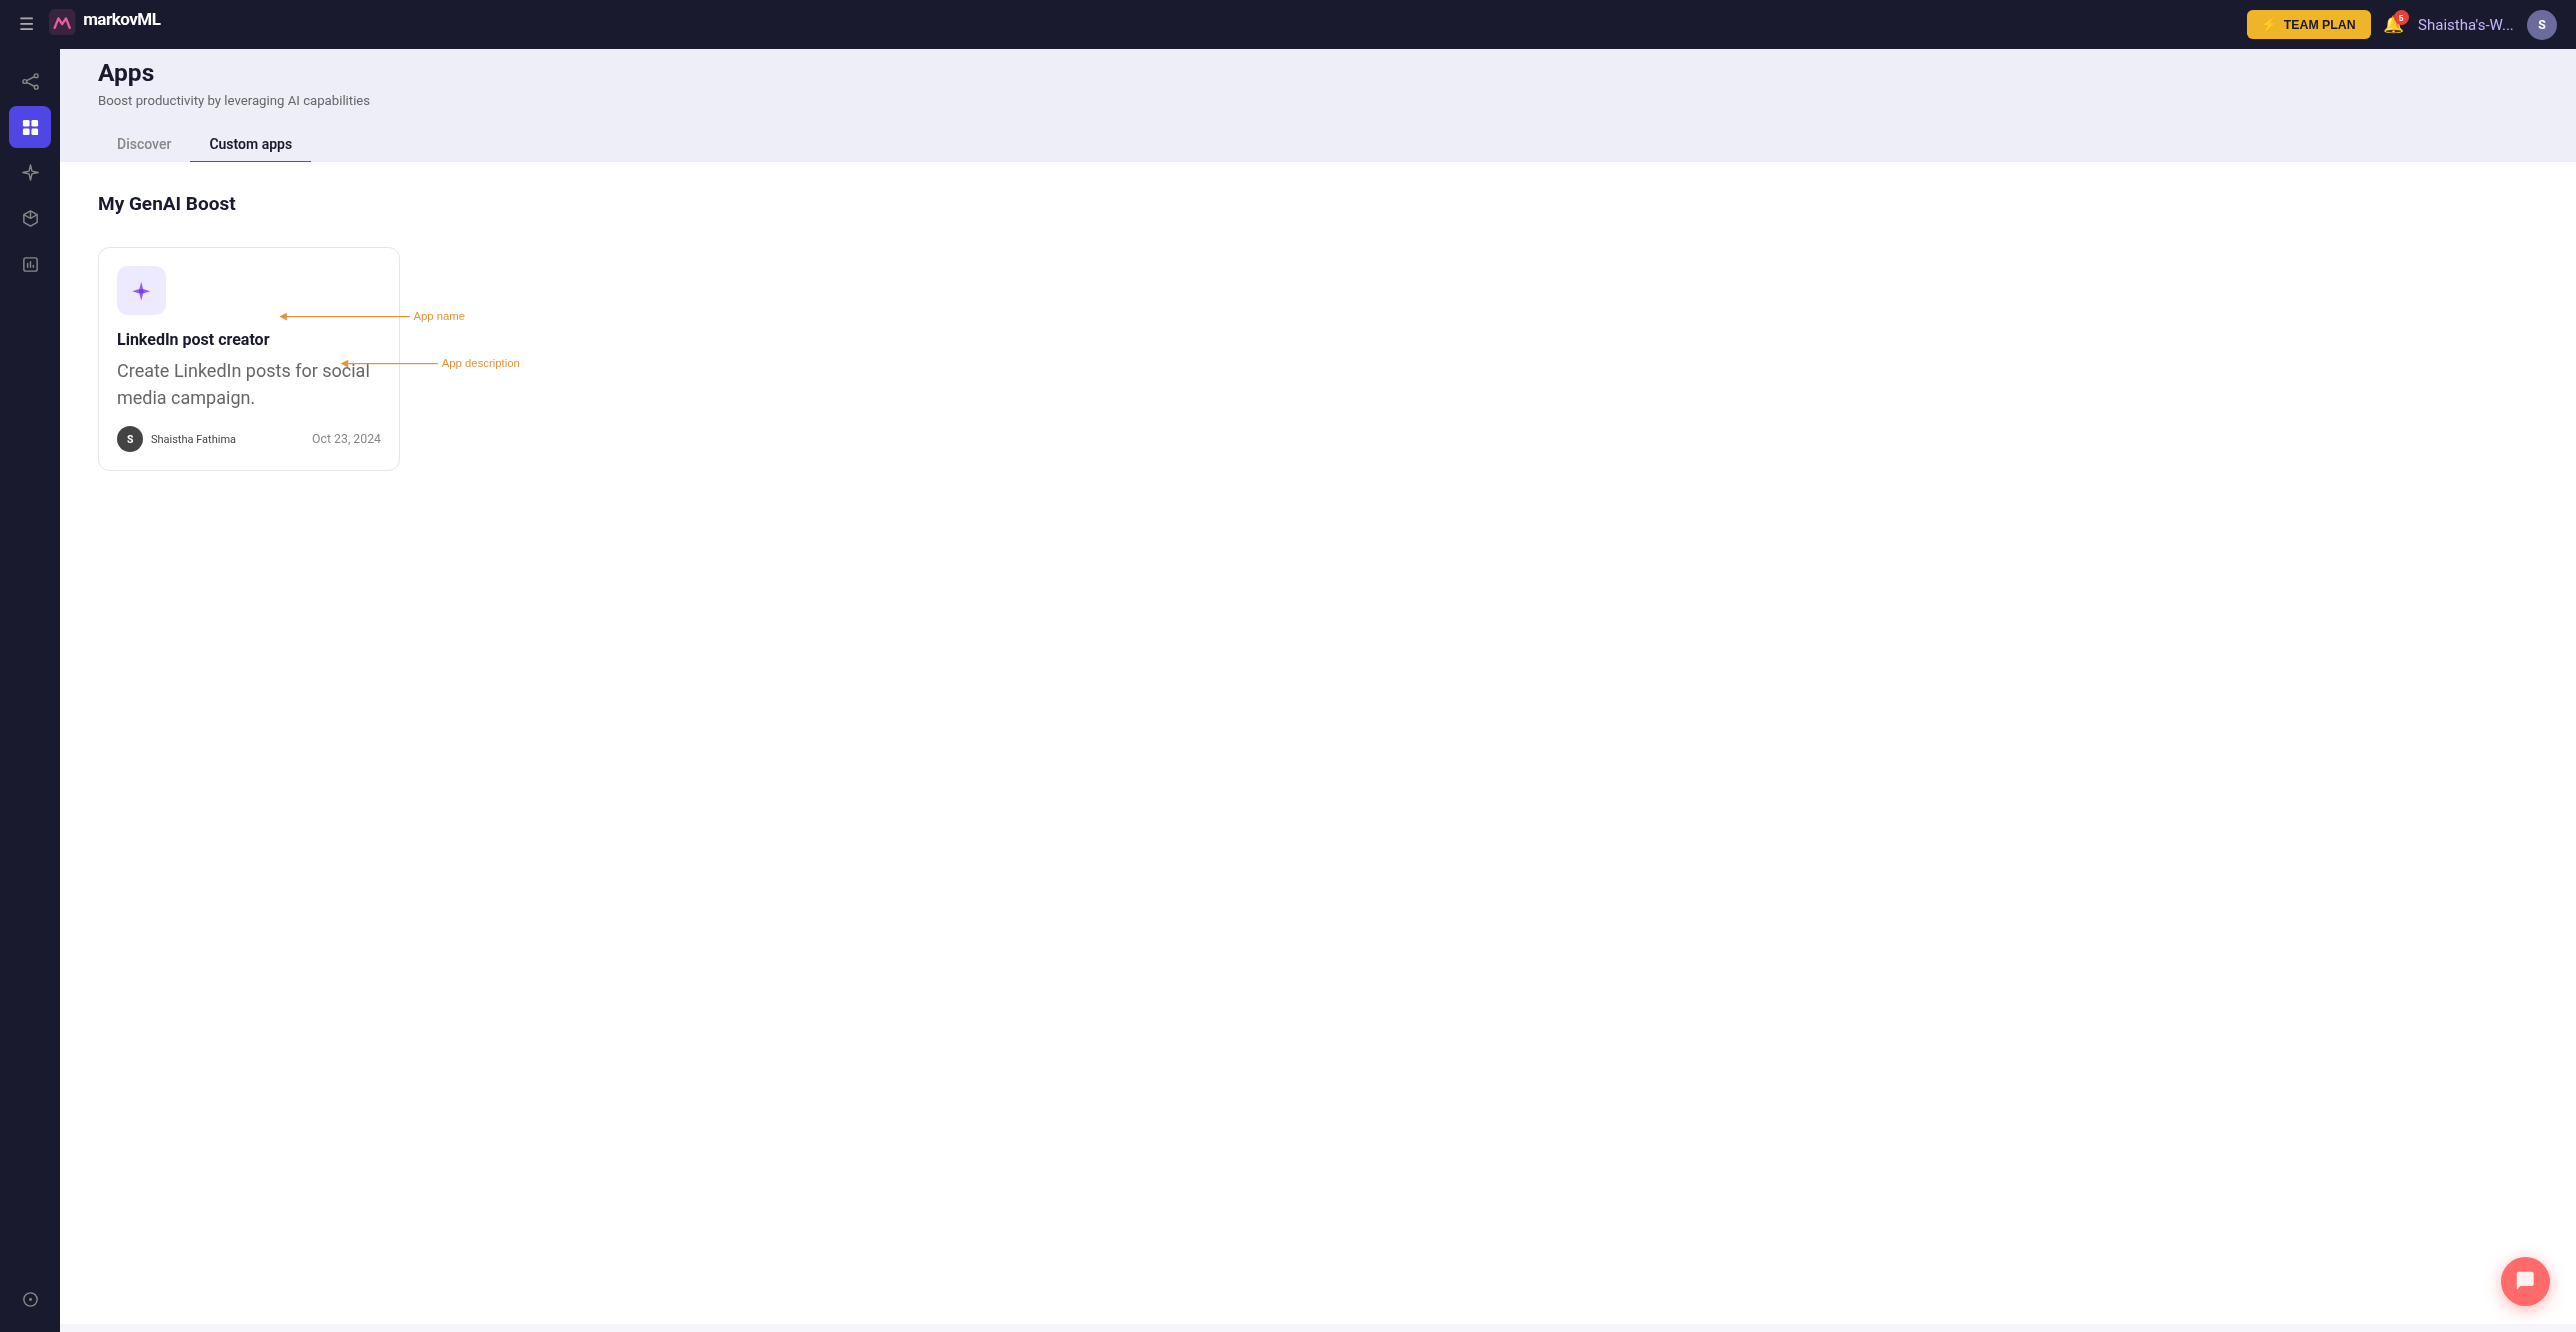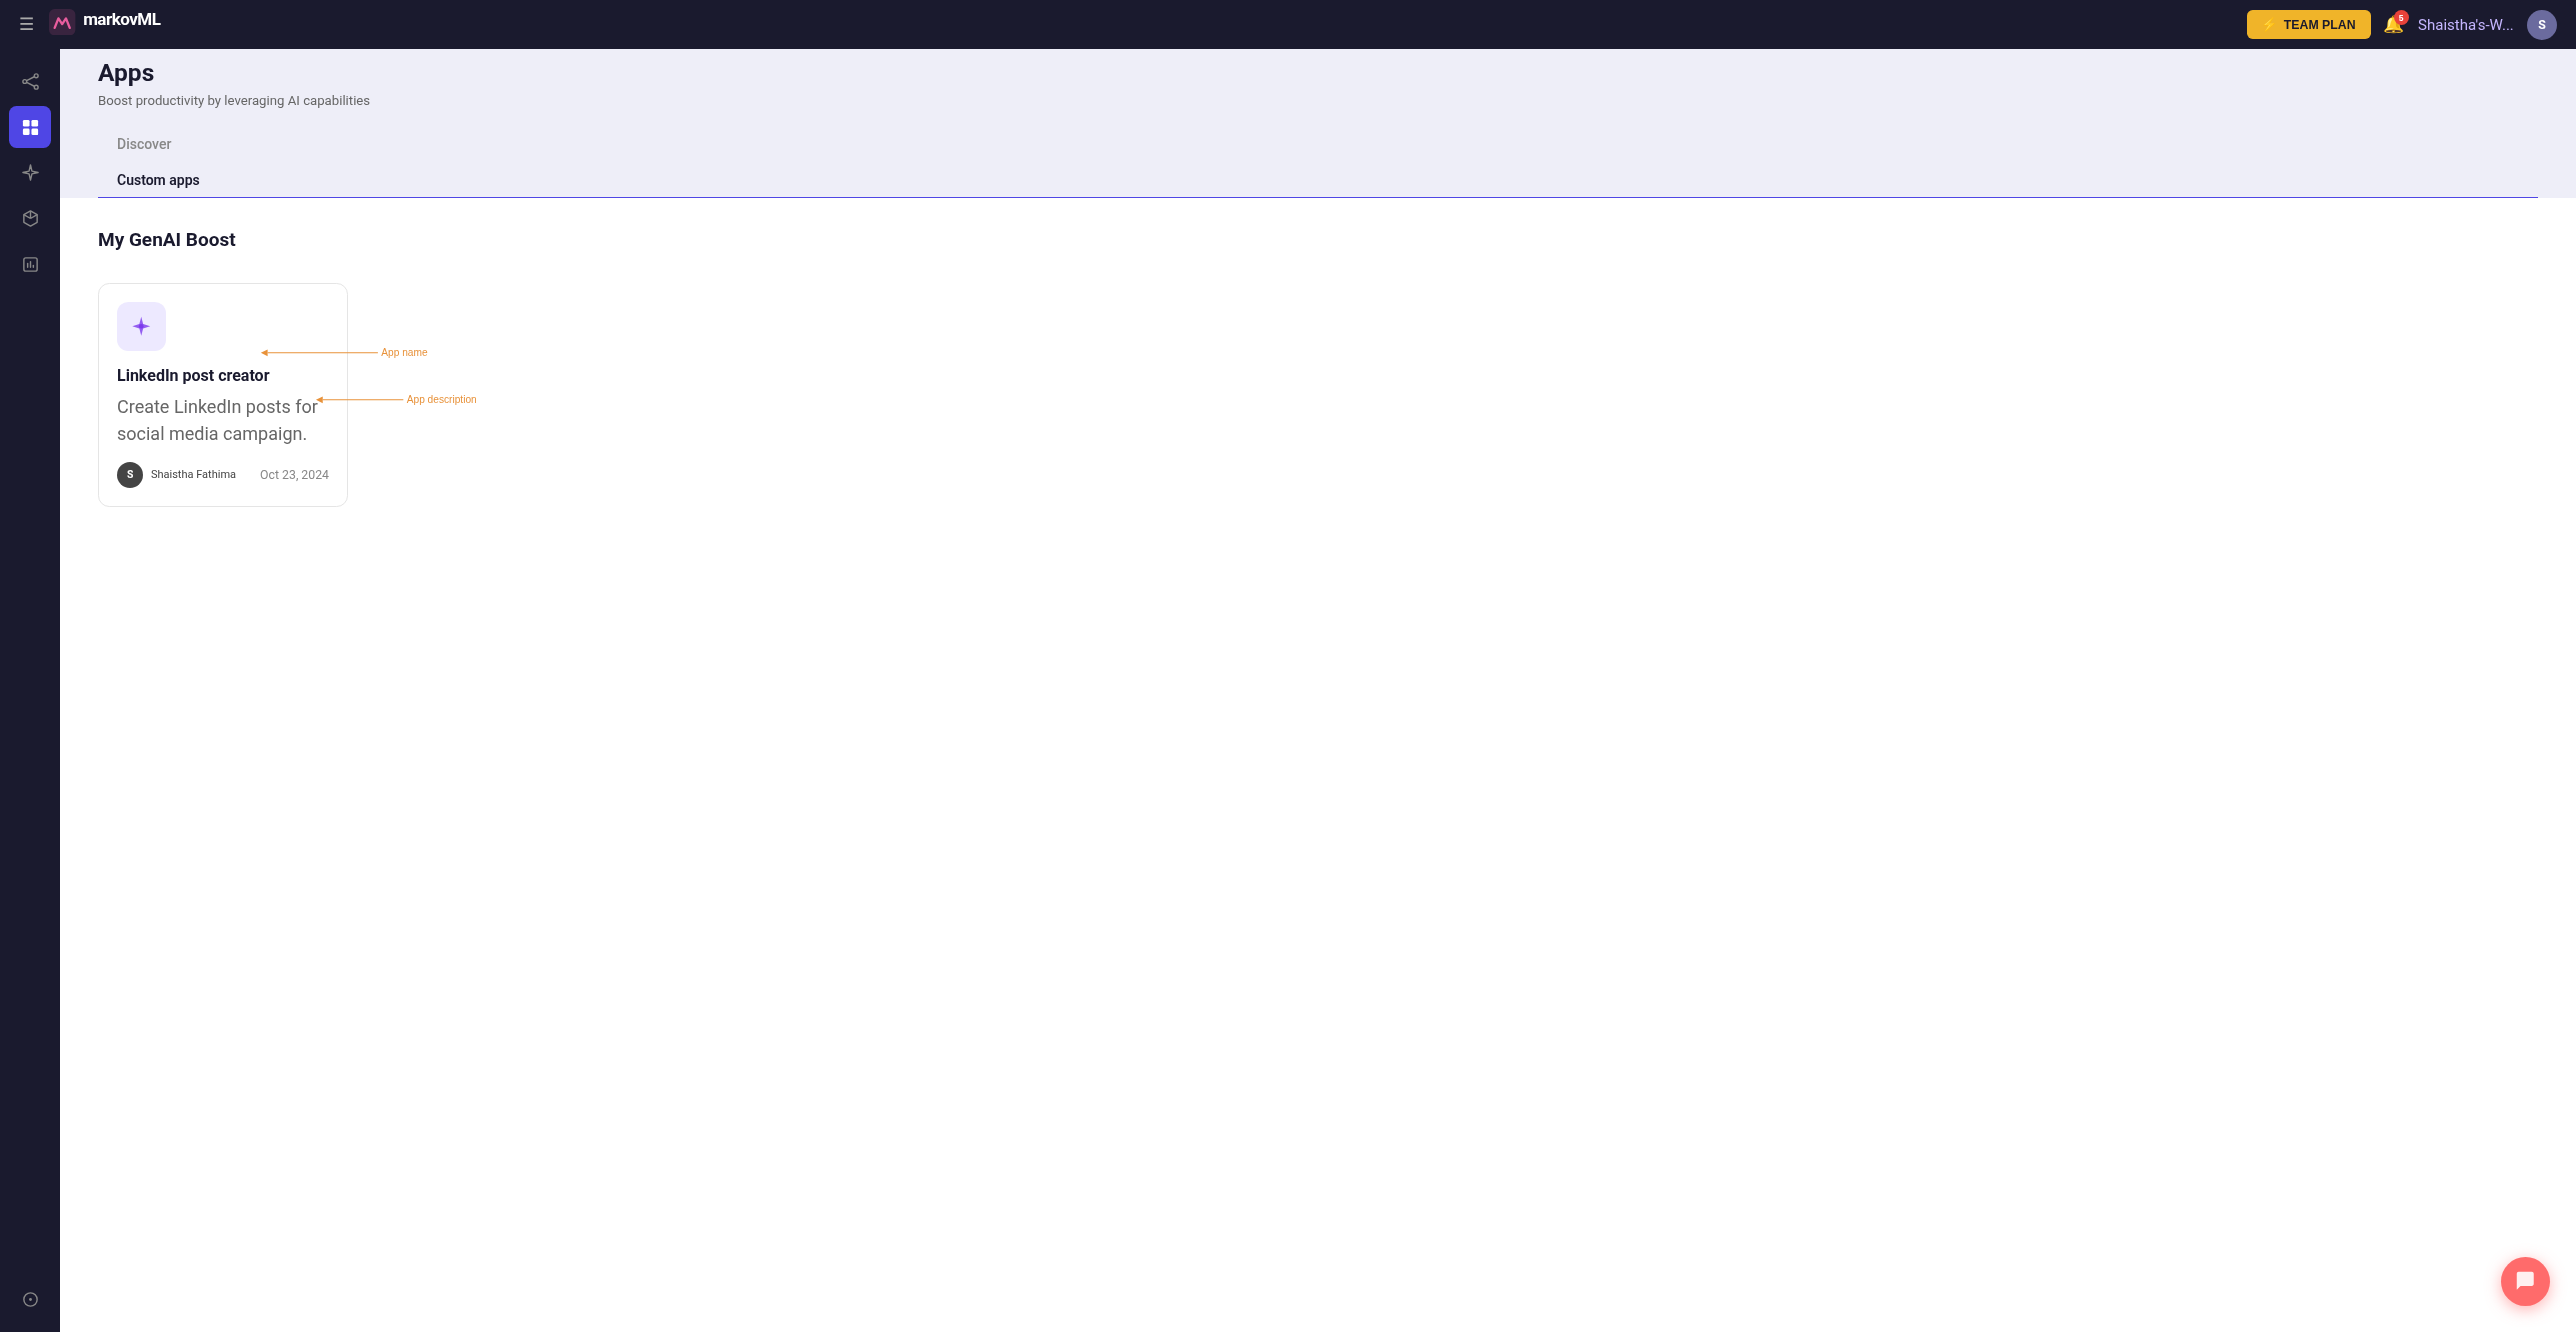--- a/index.html
+++ b/index.html
@@ -103,42 +103,42 @@
 
     
     .page-header {
       background: #eeeef8;
       padding: 9px 38px 0 38px;
     }
     .page-title { font-size: 24.5px; font-weight: 700; color: #1a1a2e; margin-bottom: 5.7px; }
     .page-subtitle { font-size: 13.2px; color: #666; margin-bottom: 19px; }
 
     
-    .tabs { display: flex; gap: 0; border-bottom: none; flex-direction: column; }
+    .tabs { display: flex; gap: 0; border-bottom: none; }
     .tab {
       padding: 9.4px 19px;
       font-size: 14px;
       cursor: pointer;
       color: #888;
       border-bottom: 1.9px solid transparent;
       font-weight: 500;
     }
     .tab.active { color: #1a1a2e; border-bottom: 1.9px solid #4f46e5; font-weight: 600; }
 
     
     .main-content { padding: 30px 38px; background: #fff; min-height: calc(100vh - 170px); }
 
     .section-title { font-size: 19px; font-weight: 700; color: #1a1a2e; margin-bottom: 22.6px; }
 
     
     .app-card {
       border: 0.9px solid #e5e5e5;
       border-radius: 11.3px;
       padding: 18px;
-      width: 250px;
+      width: 302px;
       background: #fff;
       cursor: pointer;
       transition: box-shadow 0.15s;
     }
 
     .app-icon-wrap {
       width: 49px; height: 49px;
       background: #ede9ff;
       border-radius: 11.3px;
       display: flex; align-items: center; justify-content: center;

